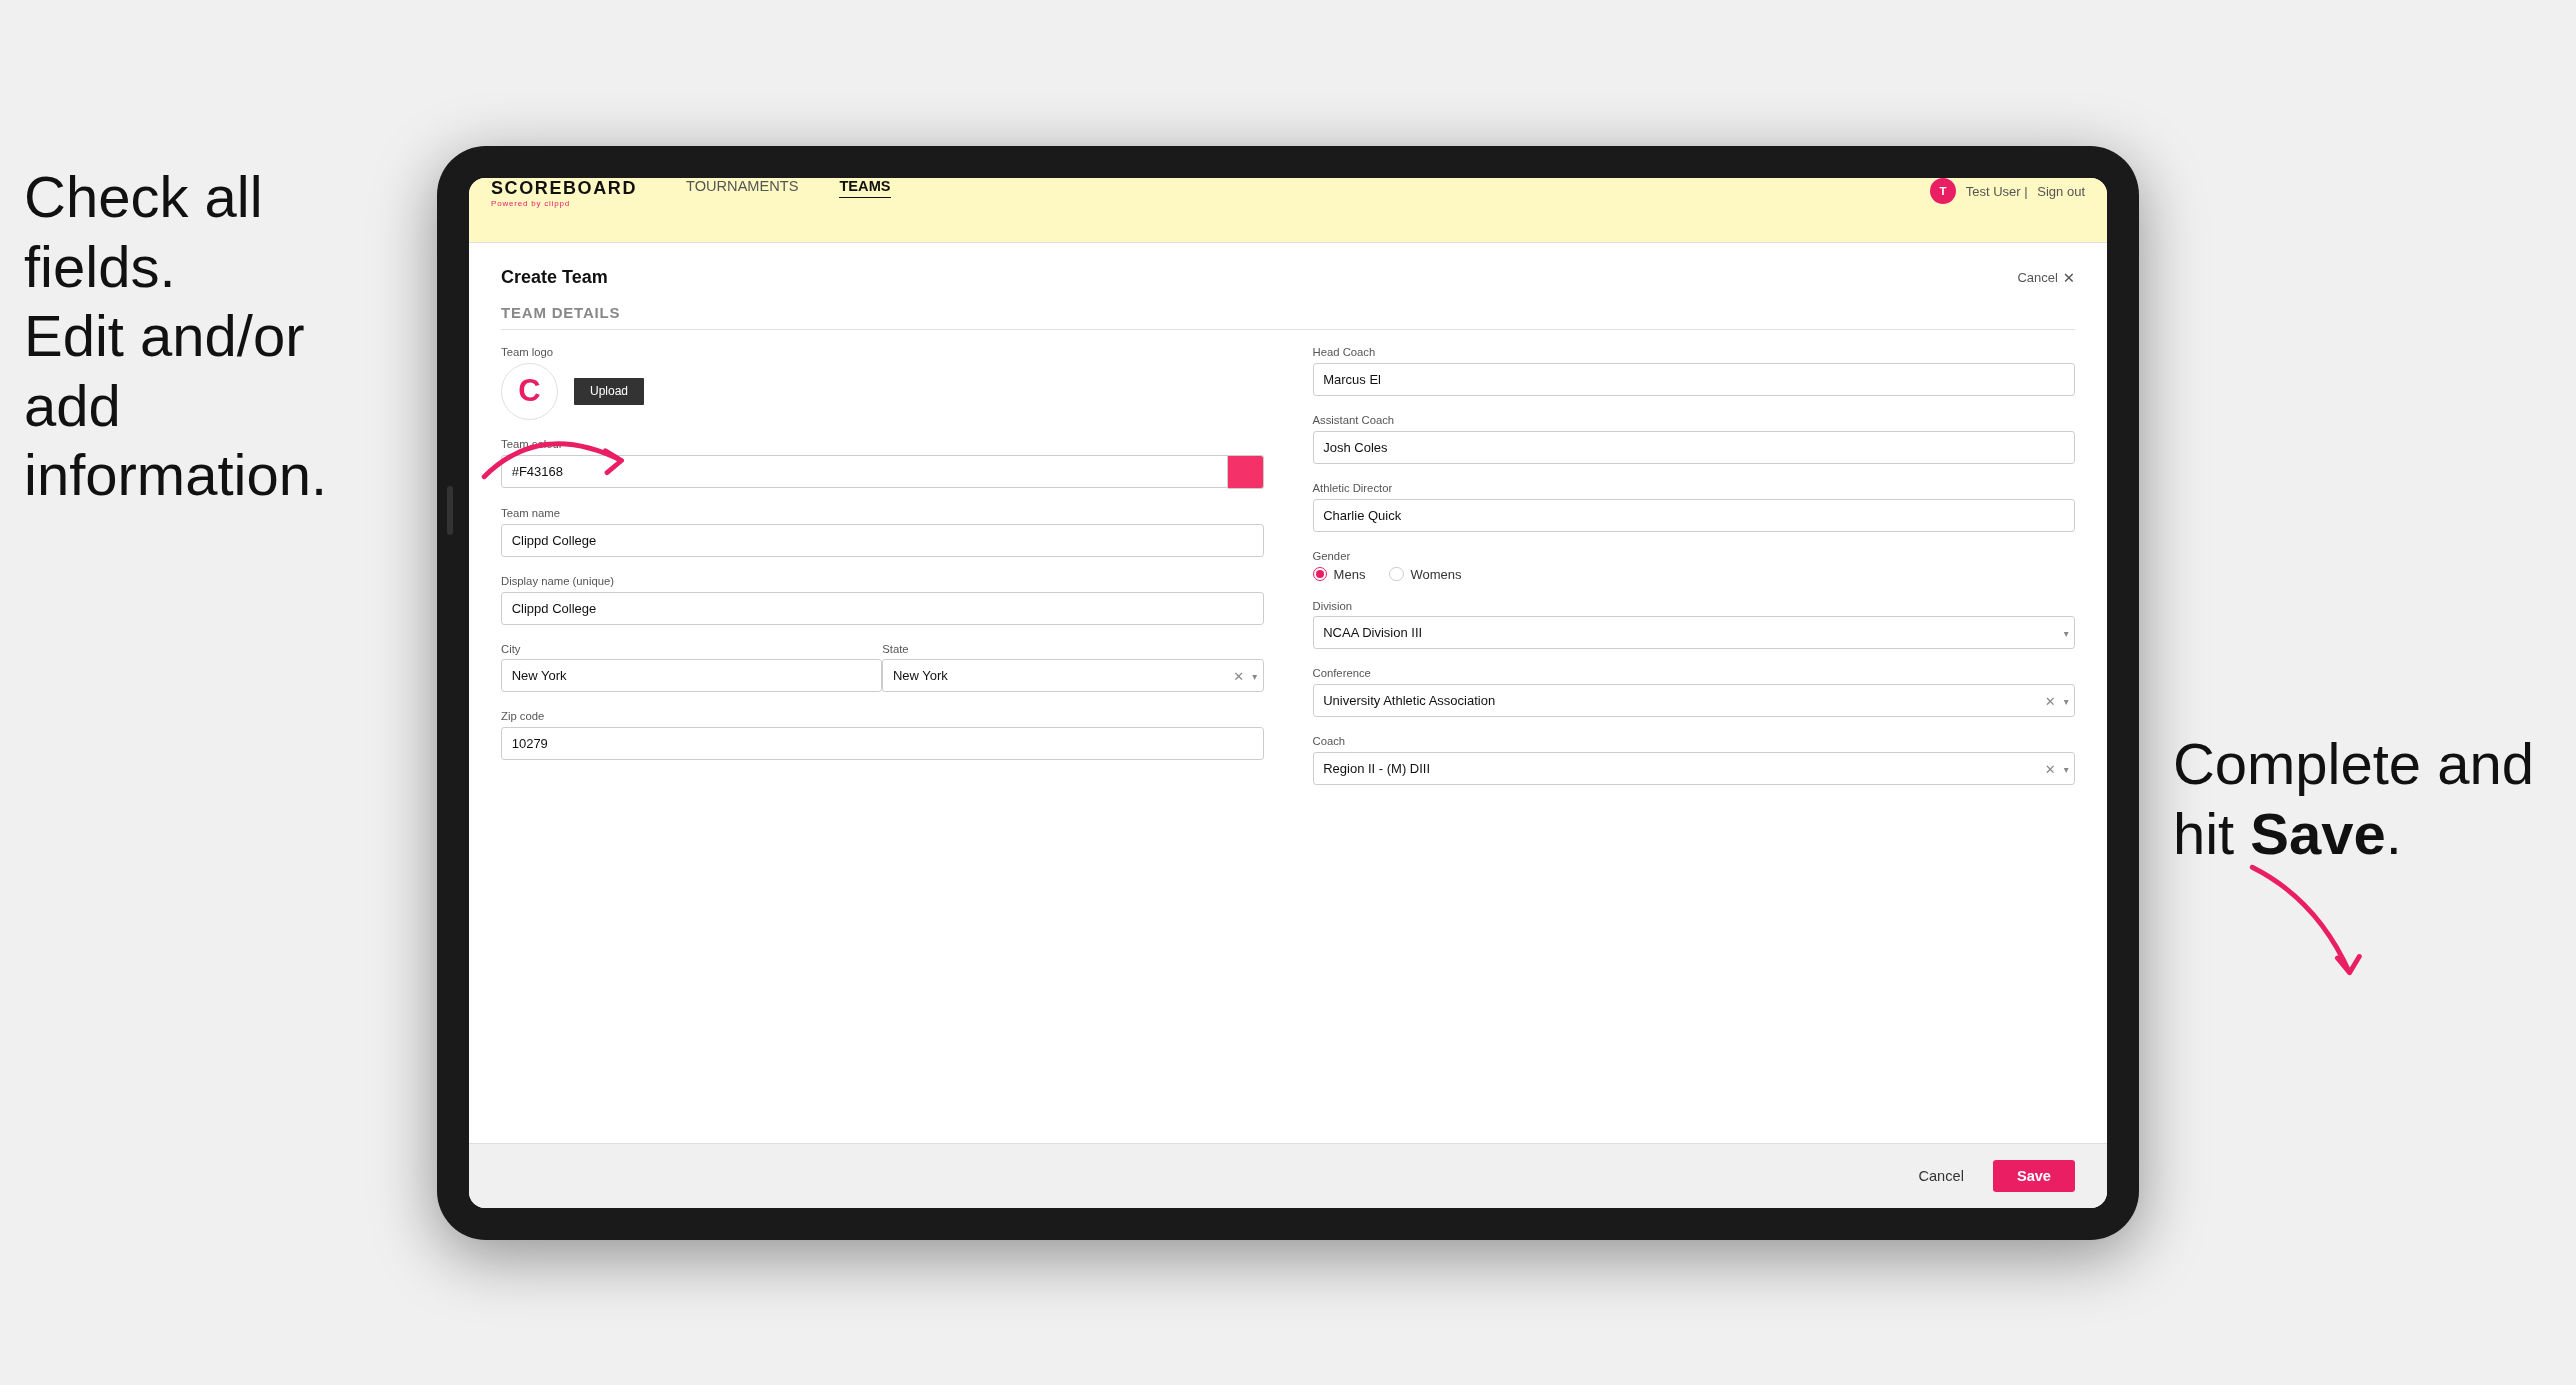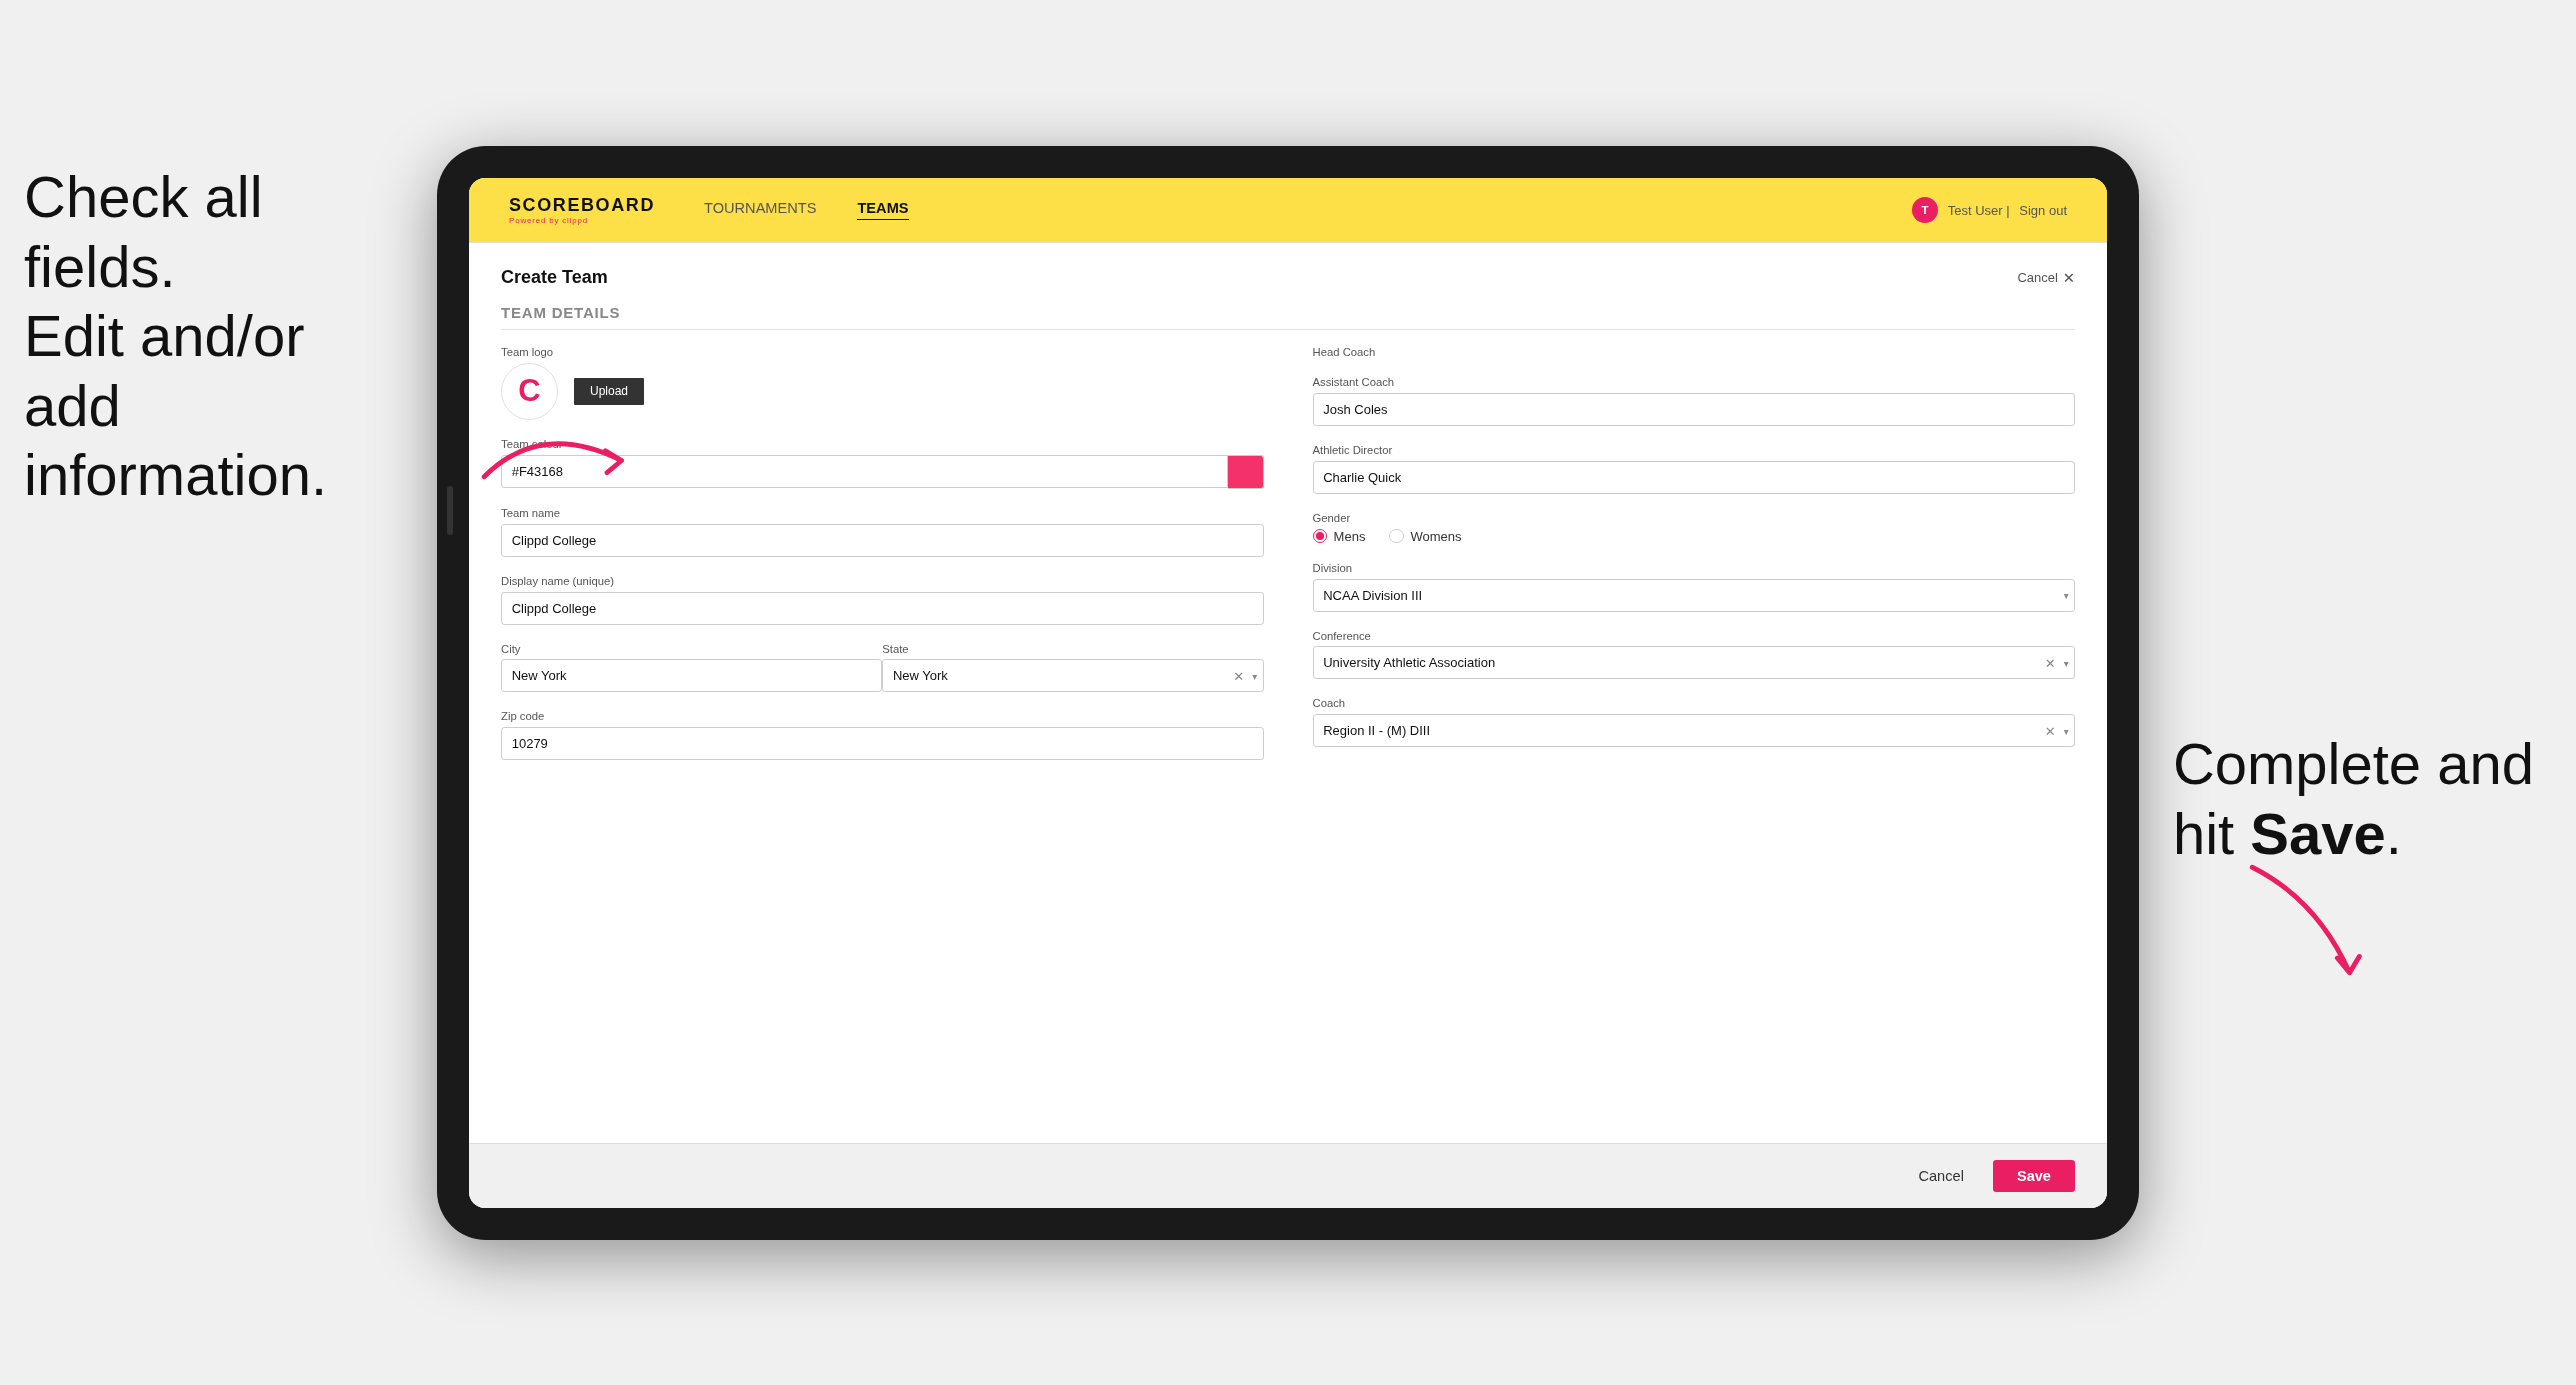--- a/index.html
+++ b/index.html
@@ -55,26 +55,26 @@
       height: 100%;
       background: #f5f5f5;
       border-radius: 16px;
       overflow: hidden;
       display: flex;
       flex-direction: column;
     }
 
     
     .nav-bar {
-      background: #fde047;
+      background: #fef9c3;
       border-bottom: 0.8px solid #e0e0e0;
       height: 65px;
       display: flex;
-      align-items: center;
-      padding: 0 40px;
+      align-items: flex-start;
+      padding: 0 22px;
       flex-shrink: 0;
     }
     .nav-logo {
       display: flex;
       flex-direction: column;
       margin-right: 49px;
     }
     .nav-logo-main {
       font-size: 18px;
       font-weight: 900;
@@ -486,20 +486,21 @@
               <label class="field-label">Zip code</label>
               <input class="field-input" type="text" value="10279" style="">
             </div>
 
           </div>
 
           <div class="right-col">
 
             <div class="field-group">
               <label class="field-label">Head Coach</label>
+              <input class="field-input" type="text" value="Marcus El" style="">
             </div>
 
             <div class="field-group">
               <label class="field-label">Assistant Coach</label>
               <input class="field-input" type="text" value="Josh Coles" style="">
             </div>
 
             <div class="field-group">
               <label class="field-label">Athletic Director</label>
               <input class="field-input" type="text" value="Charlie Quick" style="">

